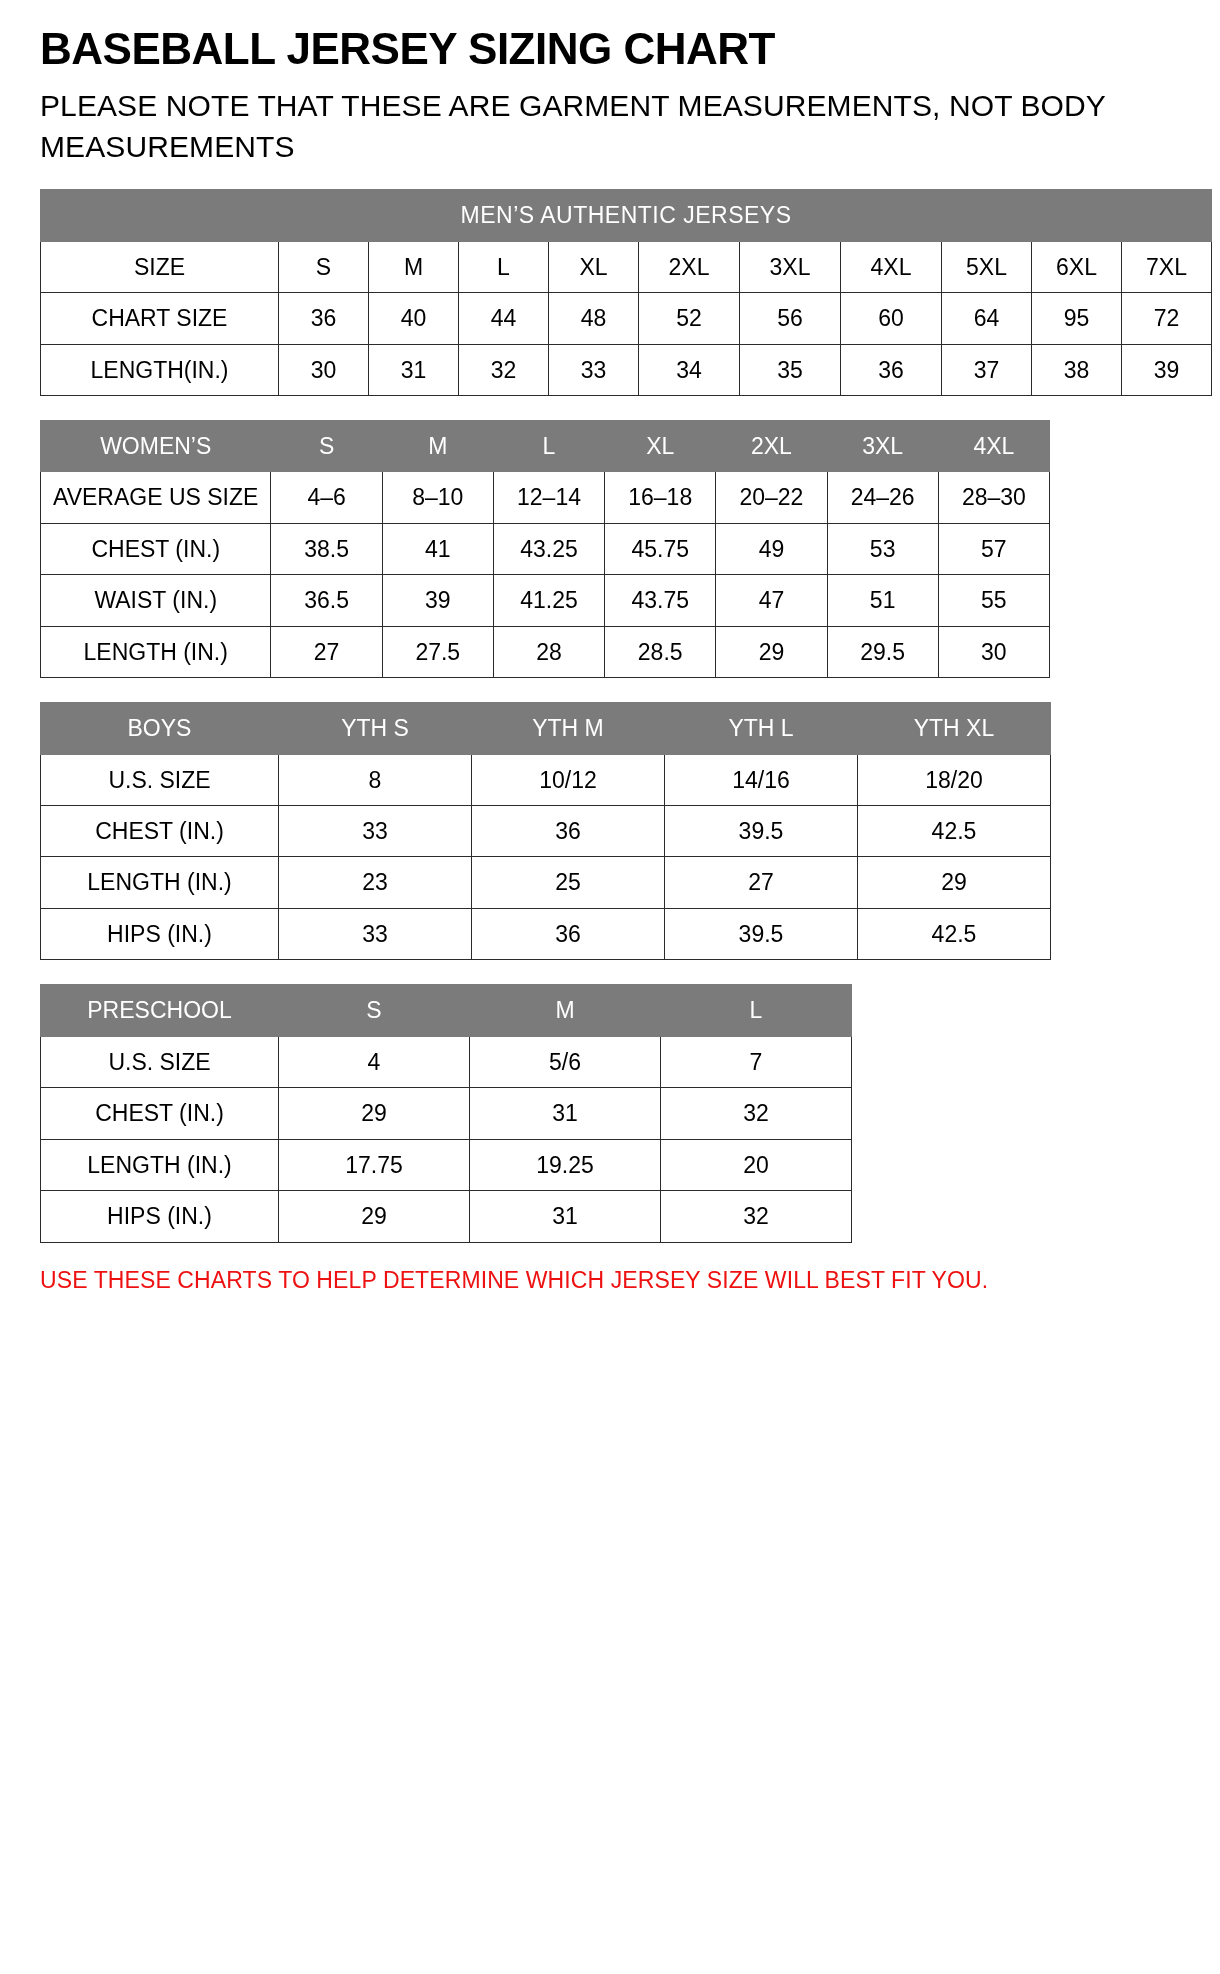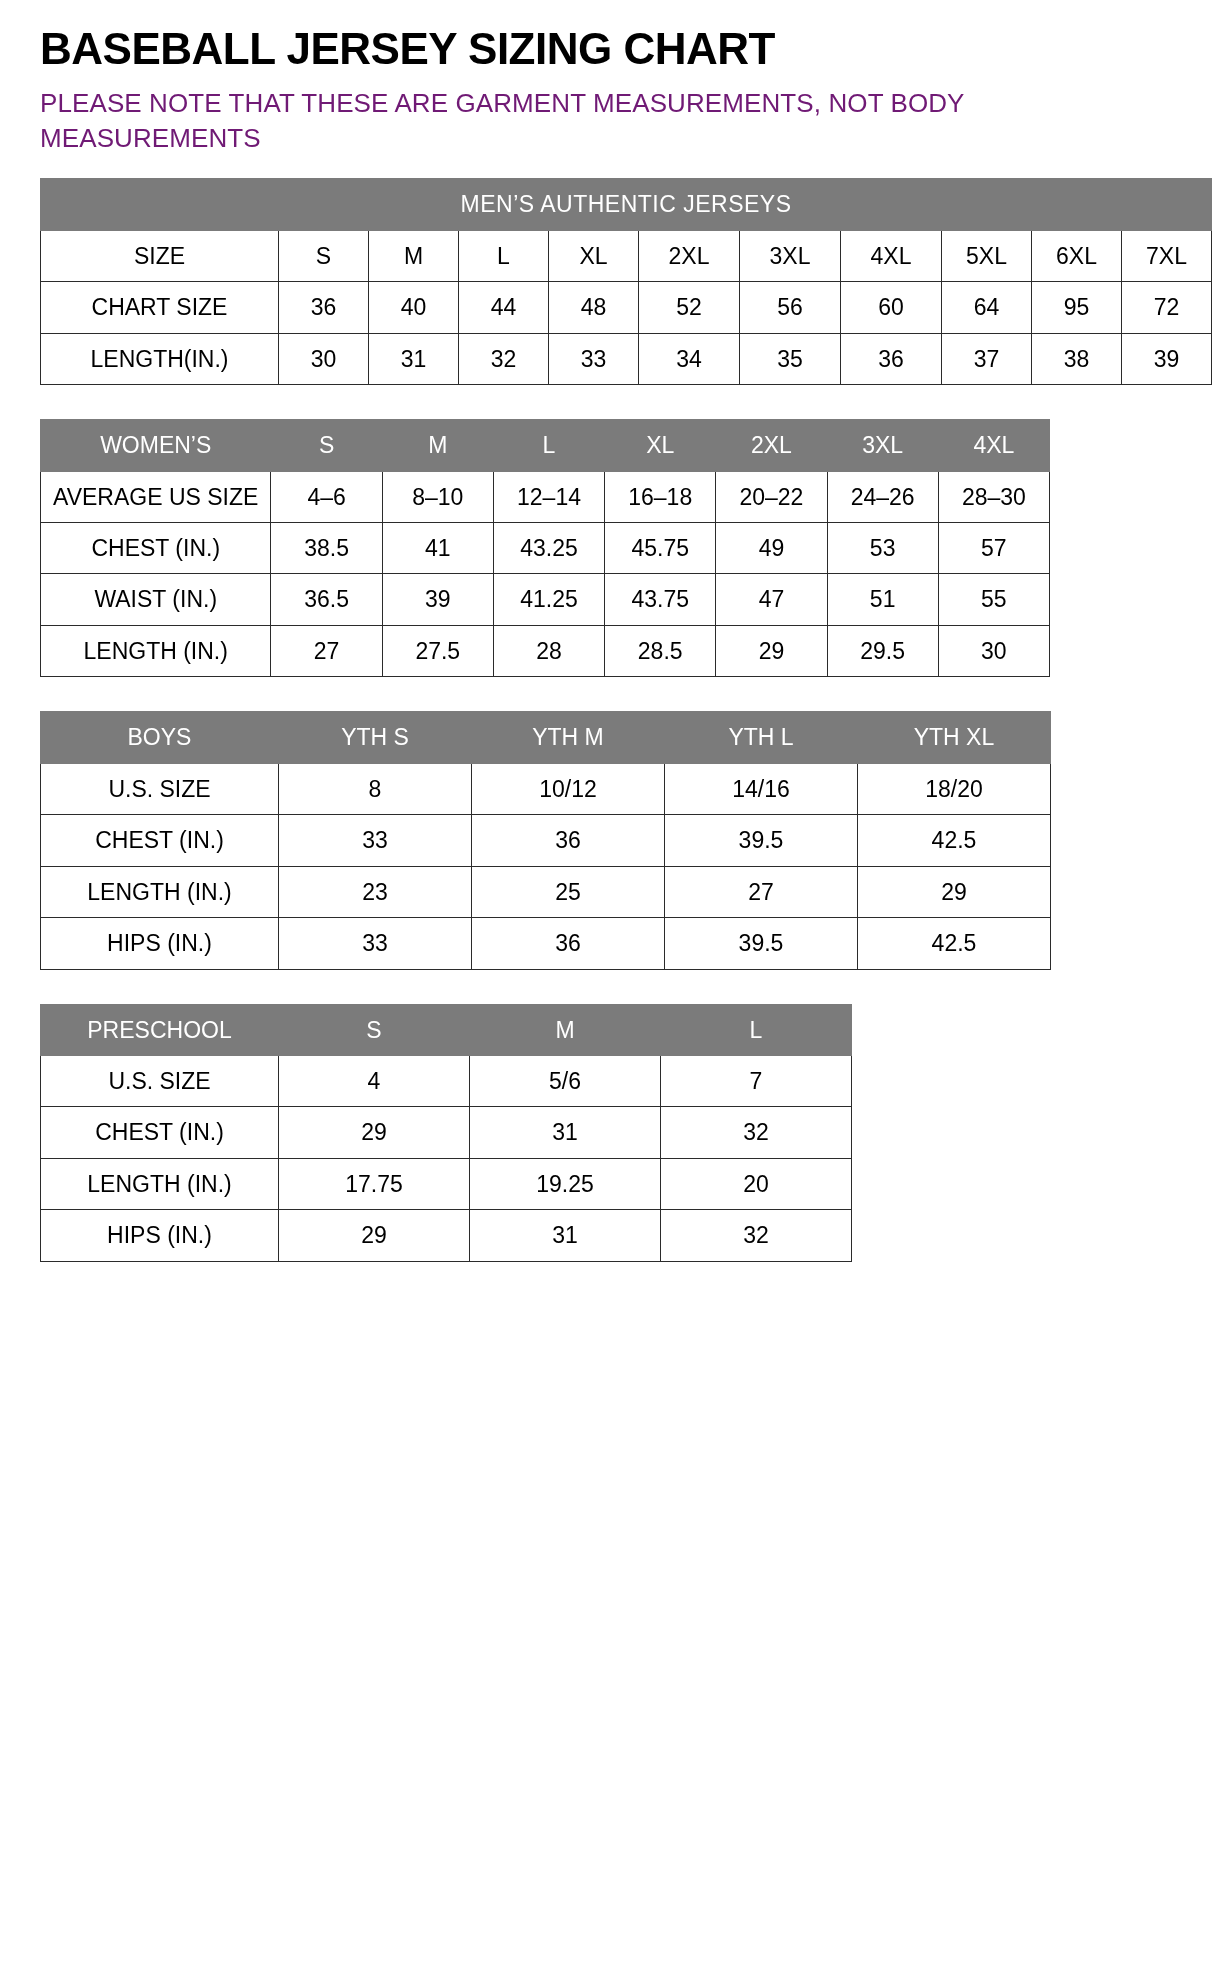--- a/index.html
+++ b/index.html
@@ -21,29 +21,29 @@
   }
   .main-title {
     font-size: 44px;
     font-weight: bold;
     letter-spacing: -0.5px;
     line-height: 1.05;
     margin: 0 0 14px 0;
     color: #000000;
   }
   .note {
-    color: #701a75;
-    font-size: 26px;
+    color: #000000;
+    font-size: 30px;
     line-height: 1.35;
     margin: 0 0 22px 0;
     letter-spacing: 0.1px;
   }
   table.chart {
     border-collapse: collapse;
-    margin-bottom: 34px;
+    margin-bottom: 24px;
     table-layout: fixed;
   }
   table.chart td, table.chart th {
     border: 1px solid #2b2b2b;
     text-align: center;
     vertical-align: middle;
     font-size: 23px;
     font-weight: normal;
     padding: 12px 4px;
     color: #000000;
@@ -308,14 +308,15 @@
       </tr>
       <tr>
         <td class="rowlabel">HIPS (IN.)</td>
         <td>29</td>
         <td>31</td>
         <td>32</td>
       </tr>
     </tbody>
   </table>
 
+  <div class="footer-note">USE THESE CHARTS TO HELP DETERMINE WHICH JERSEY SIZE WILL BEST FIT YOU.</div>
 
 </div>
 
 </body></html>

